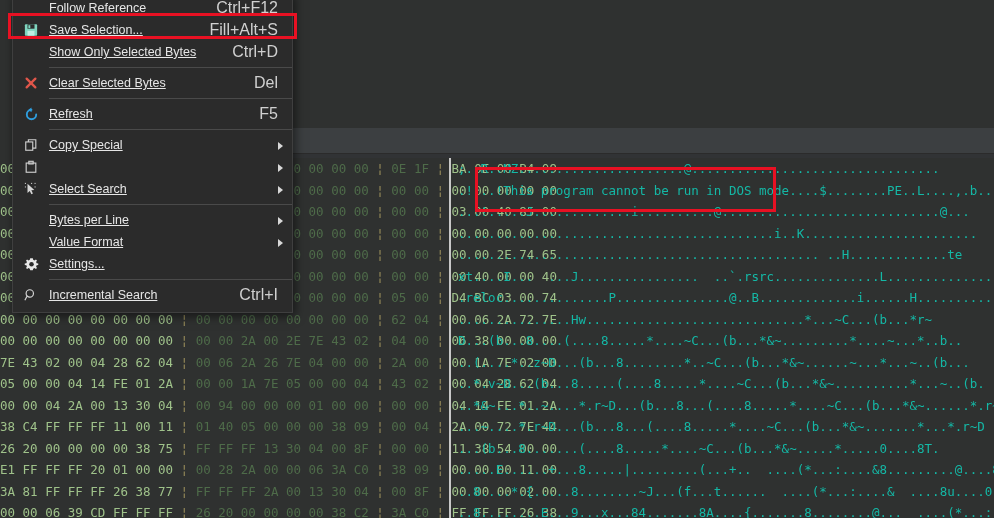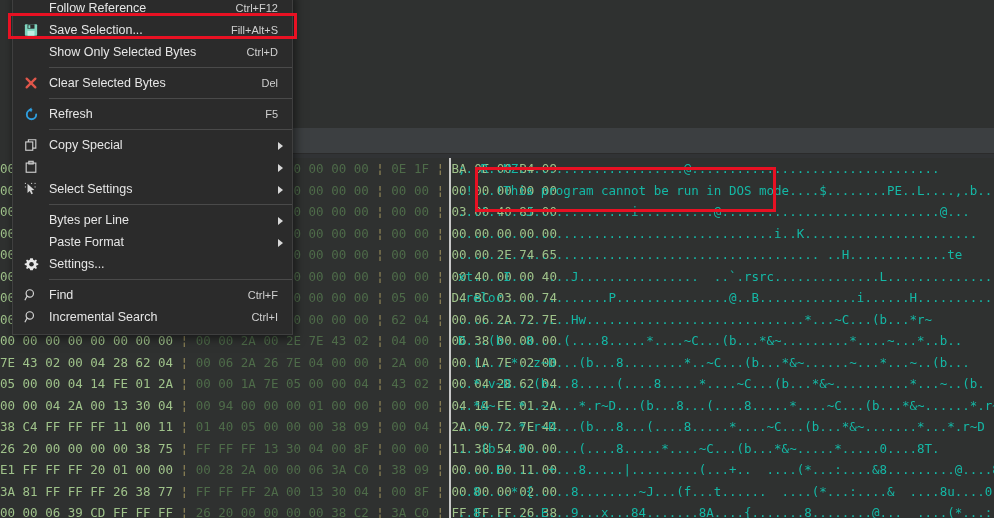--- a/index.html
+++ b/index.html
@@ -77,22 +77,22 @@
     position: relative;
     display: flex; align-items: center;
     height: 22px;
     color: #e6e6e6;
     font-size: 12.5px;
   }
   .mi .ico {
     width: 36px; min-width: 36px; height: 22px;
     display: flex; align-items: center; justify-content: center;
   }
-  .mi .lbl { flex: 1; padding-left: 0px; }
-  .mi .acc { color: #d0d0d0; padding-right: 14px; font-size: 11px; }
+  .mi .lbl { flex: 1; padding-left: 0px; text-decoration: underline; }
+  .mi .acc { color: #d0d0d0; padding-right: 14px; font-size: 16px; }
   .mi .arrow {
     position: absolute; right: 9px; top: 8px;
     width: 0; height: 0;
     border-left: 5px solid #d8d8d8;
     border-top: 4px solid transparent;
     border-bottom: 4px solid transparent;
   }
   .msep {
     height: 1px; background: #4a4a4a;
     margin: 4px 0 4px 36px;
@@ -205,34 +205,34 @@
             <path d="M4 2 L4 12.5 L6.6 10.2 L8.4 14 L10.2 13.1 L8.4 9.4 L11.8 9.2 Z" fill="#d6d6d6"></path>
             <g fill="#bdbdbd">
               <rect x="1" y="1" width="1.3" height="1.3"></rect>
               <rect x="8" y="1" width="1.3" height="1.3"></rect>
               <rect x="12" y="1" width="1.3" height="1.3"></rect>
               <rect x="1" y="5" width="1.3" height="1.3"></rect>
               <rect x="12" y="5" width="1.3" height="1.3"></rect>
             </g>
           </svg>
         </span>
-        <span class="lbl">Select Settings</span>
+        <span class="lbl">Select Search</span>
         <span class="acc"></span>
         <span class="arrow"></span>
       </div>
       <div class="msep"></div>
       <div class="mi">
         <span class="ico"></span>
         <span class="lbl">Bytes per Line</span>
         <span class="acc"></span>
         <span class="arrow"></span>
       </div>
       <div class="mi">
         <span class="ico"></span>
-        <span class="lbl">Paste Format</span>
+        <span class="lbl">Value Format</span>
         <span class="acc"></span>
         <span class="arrow"></span>
       </div>
       <div class="mi">
         <span class="ico">
           <svg width="15" height="15" viewBox="0 0 16 16">
             <path d="M8 1.2 L9.4 1.2 L9.8 3 L11.2 3.6 L12.7 2.6 L13.8 3.7 L12.9 5.2 L13.5 6.6 L15.2 7 L15.2 8.4 L13.5 8.8 L12.9 10.2 L13.8 11.7 L12.7 12.8 L11.2 11.8 L9.8 12.4 L9.4 14.2 L8 14.2 L6.6 14.2 L6.2 12.4 L4.8 11.8 L3.3 12.8 L2.2 11.7 L3.1 10.2 L2.5 8.8 L0.8 8.4 L0.8 7 L2.5 6.6 L3.1 5.2 L2.2 3.7 L3.3 2.6 L4.8 3.6 L6.2 3 L6.6 1.2 Z" fill="#e8e8e8"></path>
             <circle cx="8" cy="7.7" r="2.4" fill="#2b2b2b"></circle>
           </svg>
         </span>
@@ -240,29 +240,19 @@
         <span class="acc"></span>
       </div>
       <div class="msep"></div>
       <div class="mi">
         <span class="ico">
           <svg width="14" height="14" viewBox="0 0 16 16">
             <circle cx="6.6" cy="6.2" r="4.2" fill="none" stroke="#d8d8d8" stroke-width="1.3"></circle>
             <line x1="3.4" y1="9.4" x2="1" y2="14" stroke="#d8d8d8" stroke-width="1.3"></line>
           </svg>
         </span>
-        <span class="lbl">Find</span>
-        <span class="acc">Ctrl+F</span>
-      </div>
-      <div class="mi">
-        <span class="ico">
-          <svg width="14" height="14" viewBox="0 0 16 16">
-            <circle cx="6.6" cy="6.2" r="4.2" fill="none" stroke="#d8d8d8" stroke-width="1.3"></circle>
-            <line x1="3.4" y1="9.4" x2="1" y2="14" stroke="#d8d8d8" stroke-width="1.3"></line>
-          </svg>
-        </span>
         <span class="lbl">Incremental Search</span>
         <span class="acc">Ctrl+I</span>
       </div>
     </div>
 
   <div class="redbox" id="redbox-menu"></div>
 </div>
 
 </body></html>

